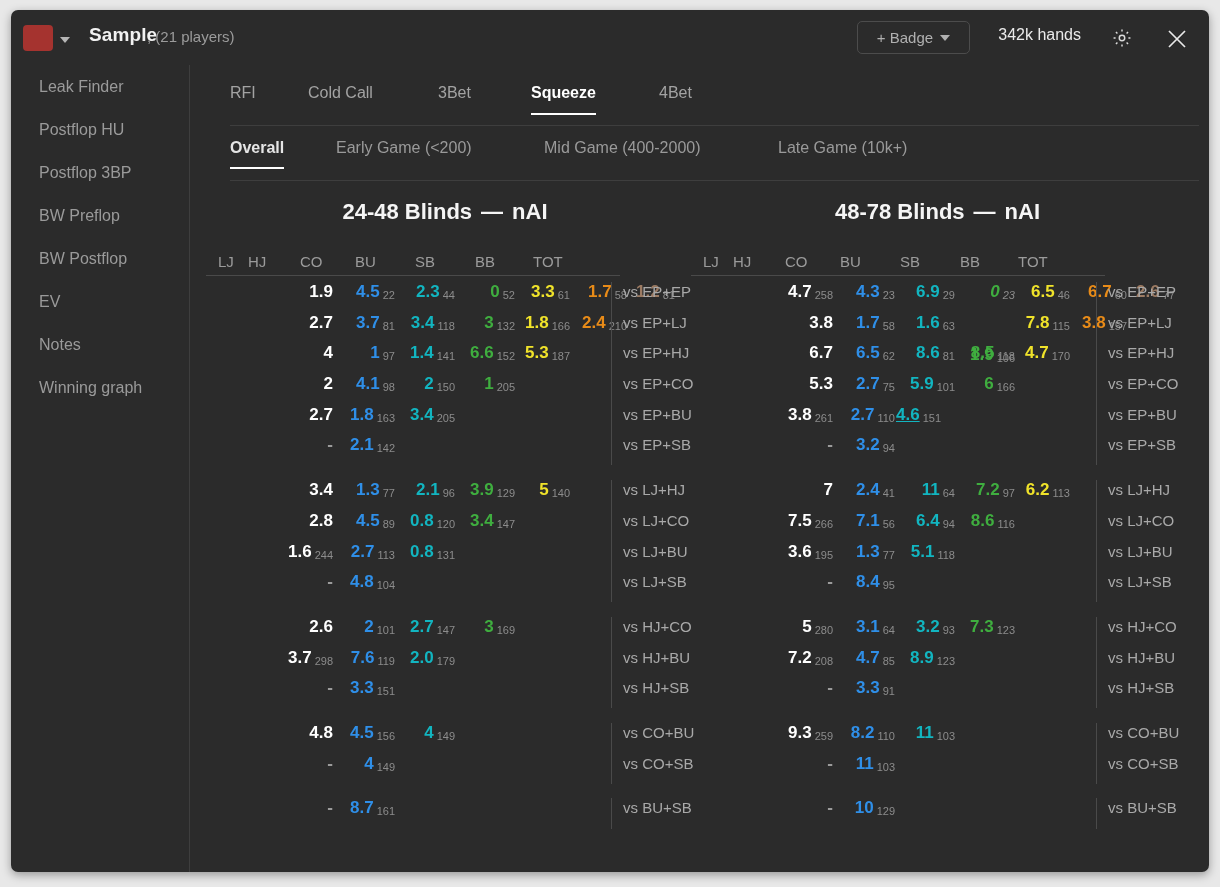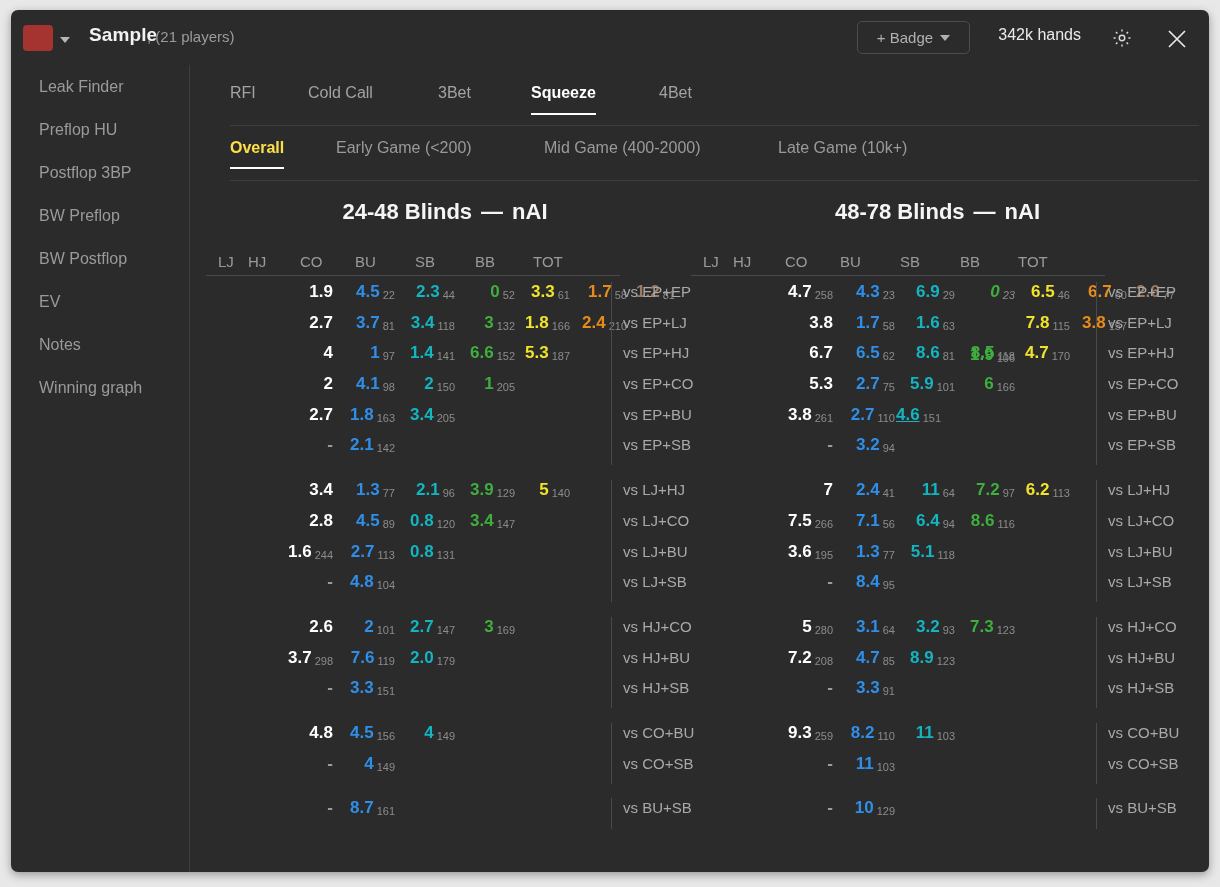--- a/index.html
+++ b/index.html
@@ -89,21 +89,21 @@
     content:"";position:absolute;left:0;right:0;bottom:-13px;height:2px;background:#ffffff;
   }
 
   .subtabs-row{
     position:absolute;left:40px;top:74px;right:10px;height:41px;
     border-bottom:1px solid #3e3e3e;
   }
   .subtab{
     position:absolute;top:0;font-size:16px;color:#9a9a9a;white-space:nowrap;
   }
-  .subtab.active{color:#fde047;font-weight:bold;}
+  .subtab.active{color:#e5e5e5;font-weight:bold;}
   .subtab.active::after{
     content:"";position:absolute;left:0;right:0;bottom:-12px;height:2px;background:#ffffff;
   }
 
   
   .panel{position:absolute;top:130px;}
   .panel-left{left:10px;width:490px;}
   .panel-right{left:495px;width:505px;}
 
   .panel-title{
@@ -165,21 +165,21 @@
 
     <div class="close">
       <svg viewBox="0 0 24 24" width="24" height="24" stroke="#e9e9e9" stroke-width="1.7">
         <path d="M4 4 L20 20 M20 4 L4 20"></path>
       </svg>
     </div>
   </div>
 
   <div class="sidebar" id="sidebar">
       <div class="side-item"><span>Leak Finder</span></div>
-      <div class="side-item"><span>Preflop HU</span></div>
+      <div class="side-item"><span>Postflop HU</span></div>
       <div class="side-item"><span>Postflop 3BP</span></div>
       <div class="side-item"><span>BW Preflop</span></div>
       <div class="side-item"><span>BW Postflop</span></div>
       <div class="side-item"><span>EV</span></div>
       <div class="side-item"><span>Notes</span></div>
       <div class="side-item"><span>Winning graph</span></div>
     </div>
 
   <div class="content">
     <div class="tabs-row" id="tabs">

